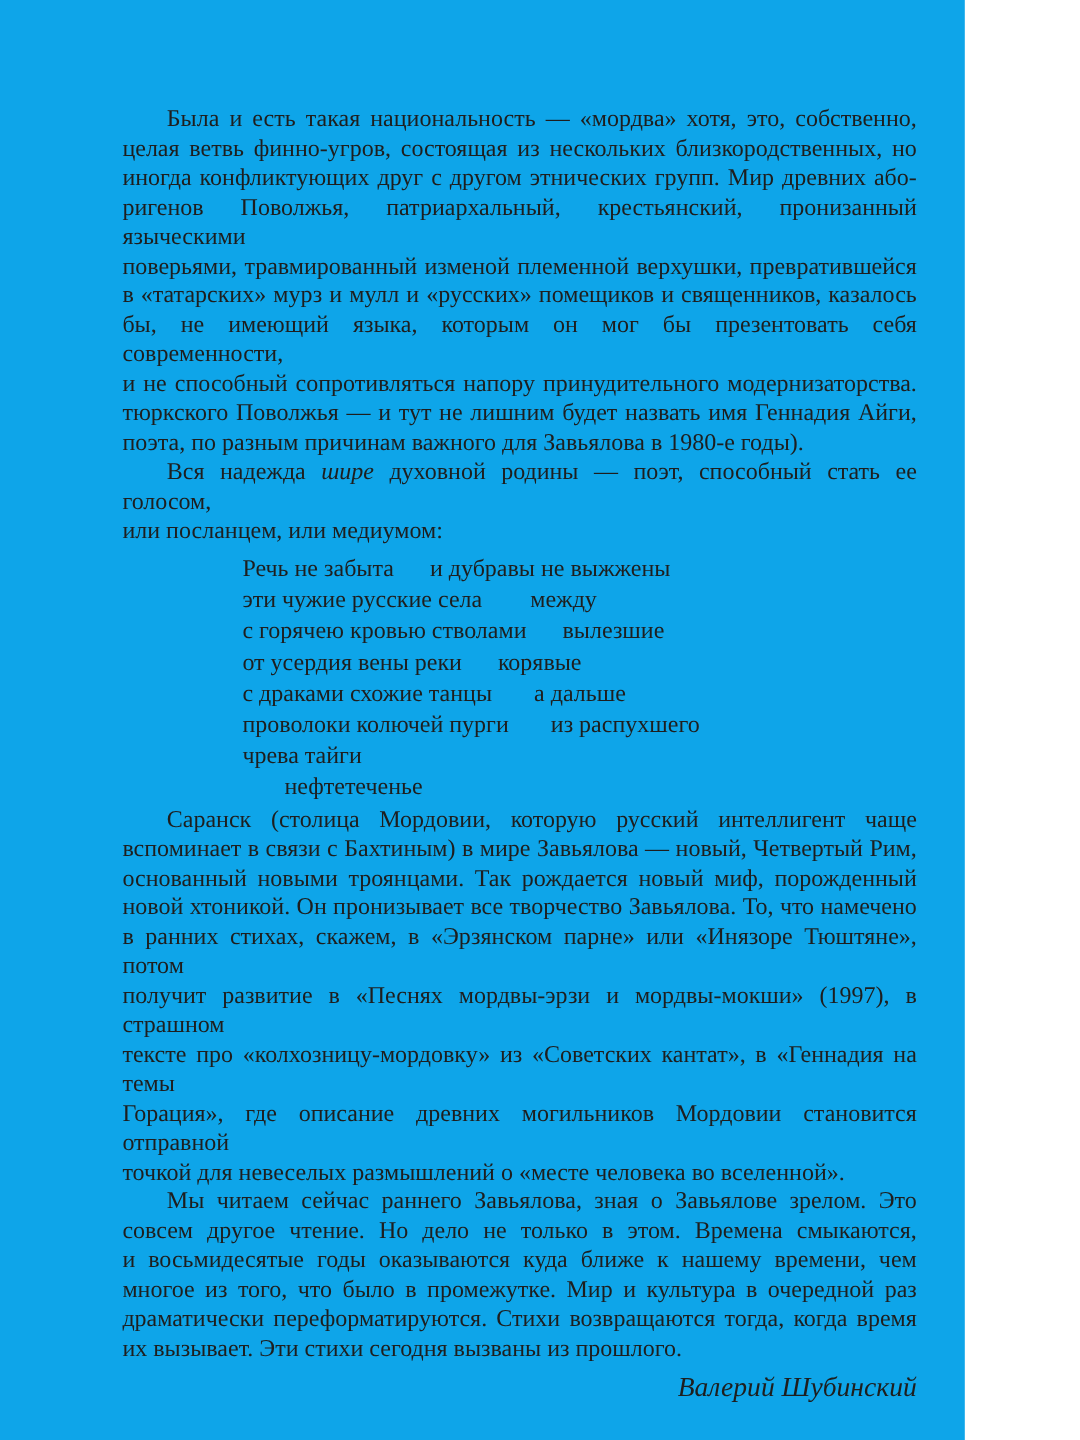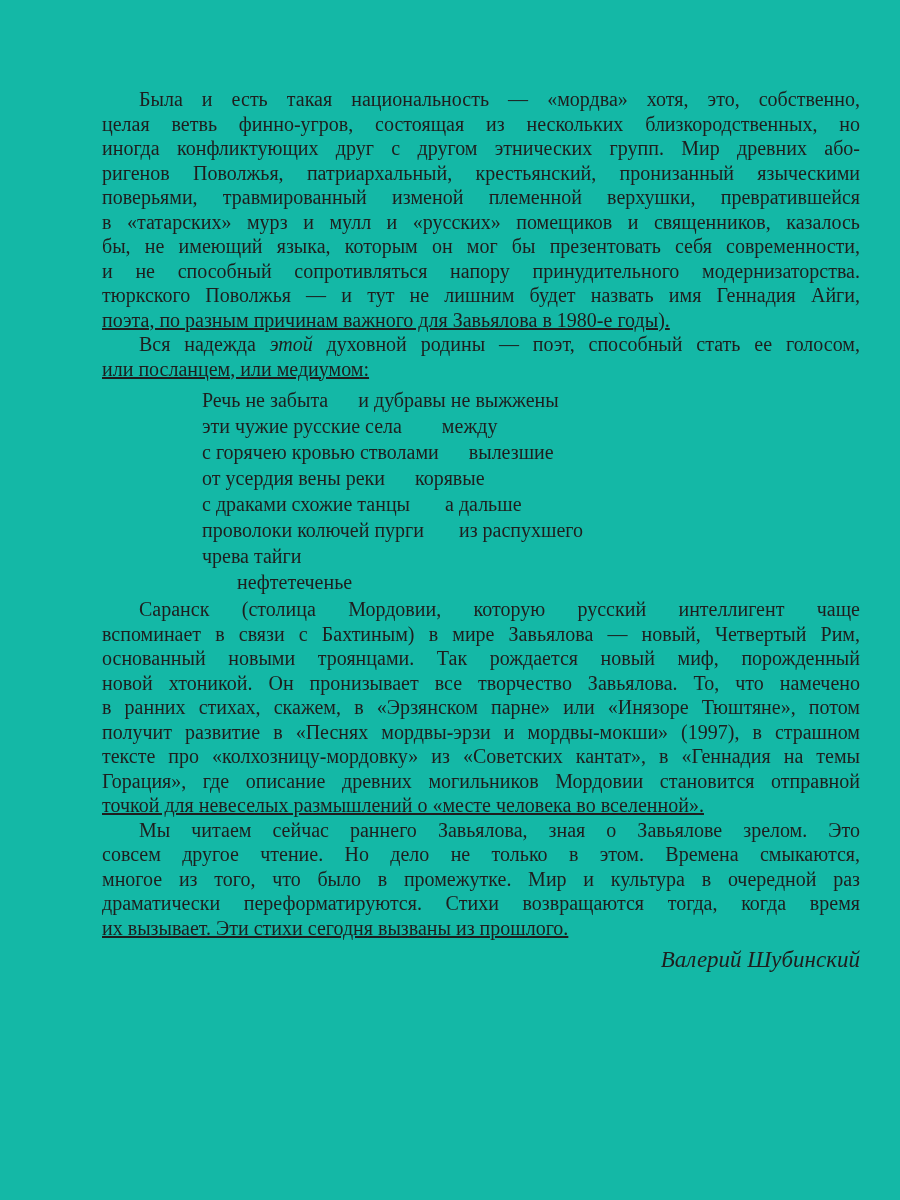--- a/index.html
+++ b/index.html
@@ -9,37 +9,37 @@
   body {
     width: 900px;
     height: 1200px;
     background: #ffffff;
     overflow: hidden;
     font-family: "Liberation Serif", "DejaVu Serif", serif;
     color: #1e1e1e;
   }
   .page {
     box-sizing: border-box;
-    width: 900px;
+    width: 804px;
     height: 1200px;
     padding: 87px 40px 0 102px;
-    background: #14b8a6;
+    background: #0ea5e9;
   }
   .para {
     margin: 0;
   }
   .pline {
     font-size: 20px;
     line-height: 24.5px;
     text-align: justify;
     text-align-last: justify;
     text-justify: inter-word;
   }
   .para .pline:first-child { text-indent: 37px; }
-  .para .pline:last-child { text-align-last: left; text-decoration: underline; }
+  .para .pline:last-child { text-align-last: left; }
   .poem {
     margin: 6px 0 2px 100px;
   }
   .poemline {
     font-size: 20px;
     line-height: 26px;
     white-space: pre;
     text-align: left;
   }
   .signature {
@@ -63,21 +63,21 @@
       <div class="pline">ригенов Поволжья, патриархальный, крестьянский, пронизанный языческими</div>
       <div class="pline">поверьями, травмированный изменой племенной верхушки, превратившейся</div>
       <div class="pline">в «татарских» мурз и мулл и «русских» помещиков и священников, казалось</div>
       <div class="pline">бы, не имеющий языка, которым он мог бы презентовать себя современности,</div>
       <div class="pline">и не способный сопротивляться напору принудительного модернизаторства.</div>
       <div class="pline">тюркского Поволжья — и тут не лишним будет назвать имя Геннадия Айги,</div>
       <div class="pline">поэта, по разным причинам важного для Завьялова в 1980-е годы).</div>
     </div>
 
   <div class="para">
-    <div class="pline"><span>Вся надежда </span><em>этой</em><span> духовной родины — поэт, способный стать ее голосом,</span></div>
+    <div class="pline"><span>Вся надежда </span><em>шире</em><span> духовной родины — поэт, способный стать ее голосом,</span></div>
     <div class="pline">или посланцем, или медиумом:</div>
   </div>
 
   <div class="poem">
       <div class="poemline">Речь не забыта      и дубравы не выжжены</div>
       <div class="poemline">эти чужие русские села        между</div>
       <div class="poemline">с горячею кровью стволами      вылезшие</div>
       <div class="poemline">от усердия вены реки      корявые</div>
       <div class="poemline">с драками схожие танцы       а дальше</div>
       <div class="poemline">проволоки колючей пурги       из распухшего</div>
@@ -93,20 +93,21 @@
       <div class="pline">в ранних стихах, скажем, в «Эрзянском парне» или «Инязоре Тюштяне», потом</div>
       <div class="pline">получит развитие в «Песнях мордвы-эрзи и мордвы-мокши» (1997), в страшном</div>
       <div class="pline">тексте про «колхозницу-мордовку» из «Советских кантат», в «Геннадия на темы</div>
       <div class="pline">Горация», где описание древних могильников Мордовии становится отправной</div>
       <div class="pline">точкой для невеселых размышлений о «месте человека во вселенной».</div>
     </div>
 
   <div class="para">
       <div class="pline">Мы читаем сейчас раннего Завьялова, зная о Завьялове зрелом. Это</div>
       <div class="pline">совсем другое чтение. Но дело не только в этом. Времена смыкаются,</div>
+      <div class="pline">и восьмидесятые годы оказываются куда ближе к нашему времени, чем</div>
       <div class="pline">многое из того, что было в промежутке. Мир и культура в очередной раз</div>
       <div class="pline">драматически переформатируются. Стихи возвращаются тогда, когда время</div>
       <div class="pline">их вызывает. Эти стихи сегодня вызваны из прошлого.</div>
     </div>
 
   <div class="signature">Валерий Шубинский</div>
 
 </div>
 
 </body></html>

